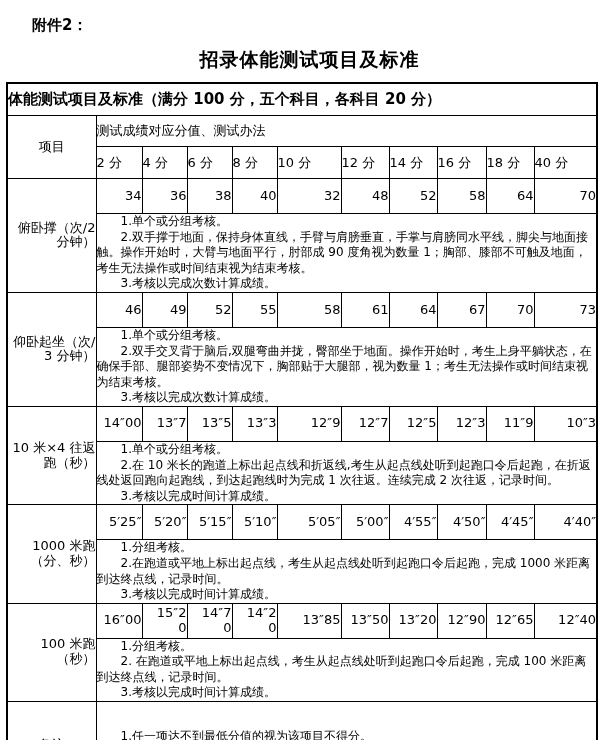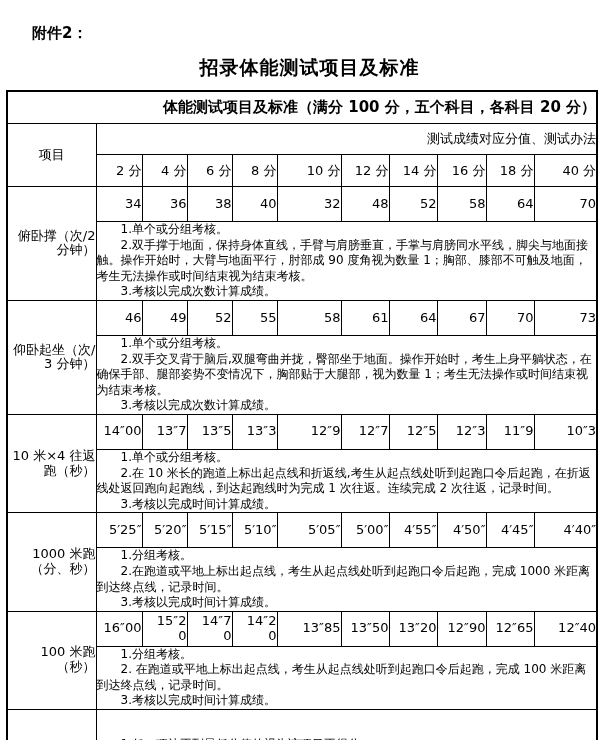--- a/index.html
+++ b/index.html
@@ -1,24 +1,24 @@
 <!DOCTYPE html>
 <html><head>
 <meta charset="utf-8">
 <style>
   html,body{margin:0;padding:0;background:#ffffff;color:#000;}
   body{width:601px;font-family:"DejaVu Sans","Liberation Sans",sans-serif;}
-  .attachment{font-weight:bold;font-size:15px;padding:24px 0 0 32px;}
+  .attachment{font-weight:bold;font-size:15px;padding:16px 0 0 32px;}
   .doc-title{text-align:center;font-weight:bold;font-size:19px;margin:12px 0 9px 0;letter-spacing:1px;padding-left:18px;}
   table.std{border-collapse:collapse;table-layout:fixed;width:590px;margin-left:6px;border:2px solid #000;}
   table.std td, table.std th{border:1px solid #000;padding:0;vertical-align:middle;word-break:break-all;}
-  th.main-header{font-size:15px;font-weight:bold;height:31px;text-align:right;}
-  td.section-header{font-size:13px;font-weight:normal;height:30px;text-align:right;}
+  th.main-header{font-size:15px;font-weight:bold;height:31px;text-align:left;}
+  td.section-header{font-size:13px;font-weight:normal;height:30px;text-align:left;}
   td.project-header{font-size:13px;text-align:center;}
-  tr.score-h td{font-size:13px;text-align:right;height:31px;}
+  tr.score-h td{font-size:13px;text-align:left;height:31px;}
   tr.vals td{font-size:13px;text-align:right;height:30px;white-space:pre-line;line-height:1.15;padding:2px 0;}
   td.project-cell{font-size:13px;text-align:center;padding:0 3px;line-height:1.35;}
   td.notes-cell{padding:3px 8px 3px 6px;vertical-align:middle;}
   td.notes-cell p{margin:0;font-size:12px;line-height:1.3;text-indent:2em;}
   td.remark-cell{height:86px;}
 </style>
 </head>
 <body>
 
 <div class="attachment">附件2：</div>

